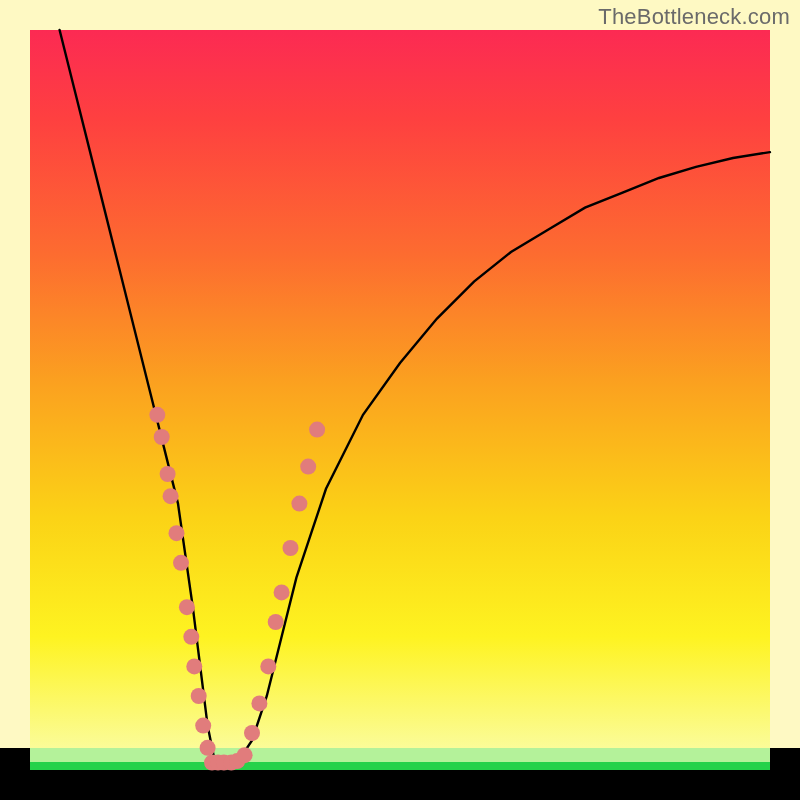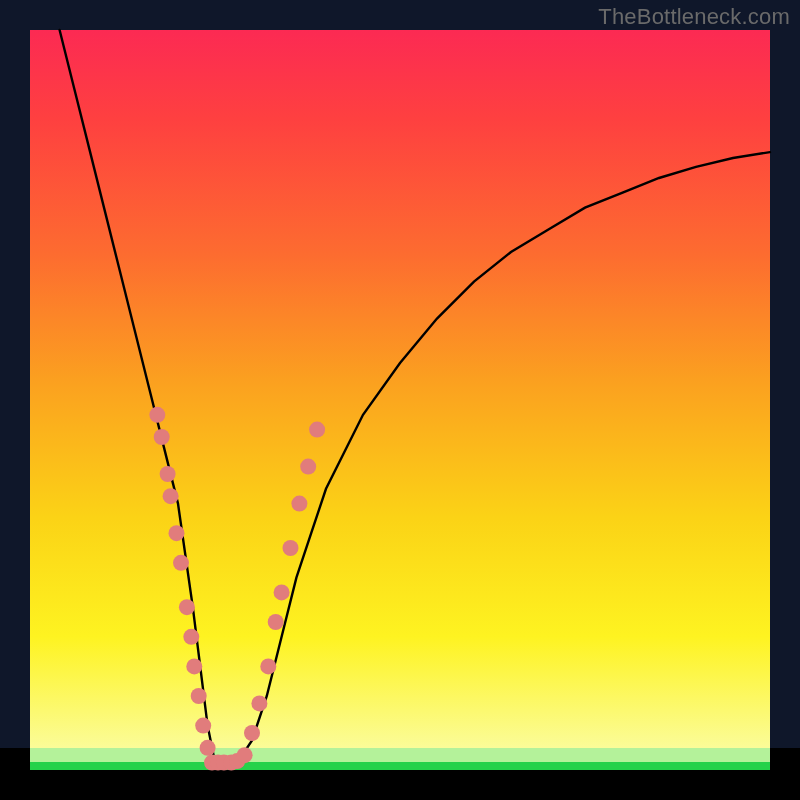--- a/index.html
+++ b/index.html
@@ -10,21 +10,21 @@
     overflow: hidden;
     background: #000;
     font-family: Arial, Helvetica, sans-serif;
   }
   .frame {
     position: absolute;
     top: 0;
     left: 0;
     width: 800px;
     height: 748px;
-    background: #0f172a;
+    background: #fef9c3;
   }
   .plot {
     position: absolute;
     top: 30px;
     left: 30px;
     width: 740px;
     height: 740px;
     
     background:
       linear-gradient(to bottom,

